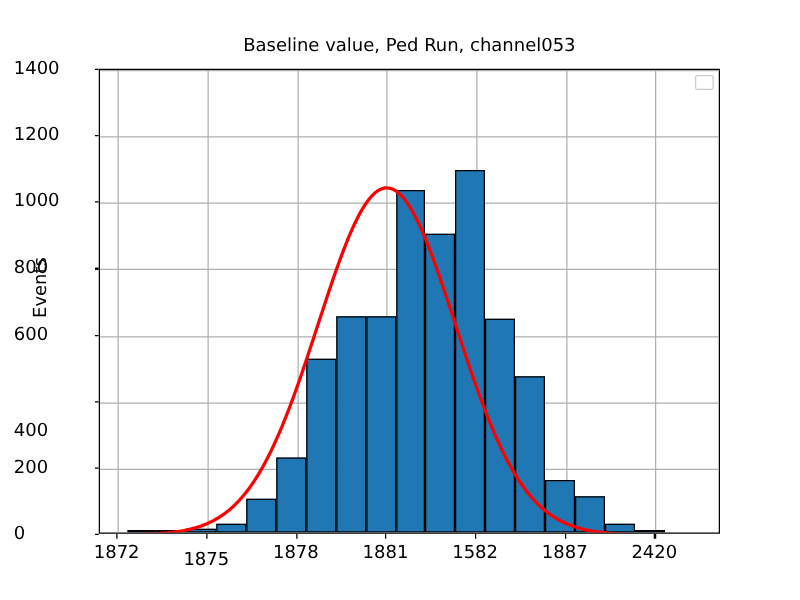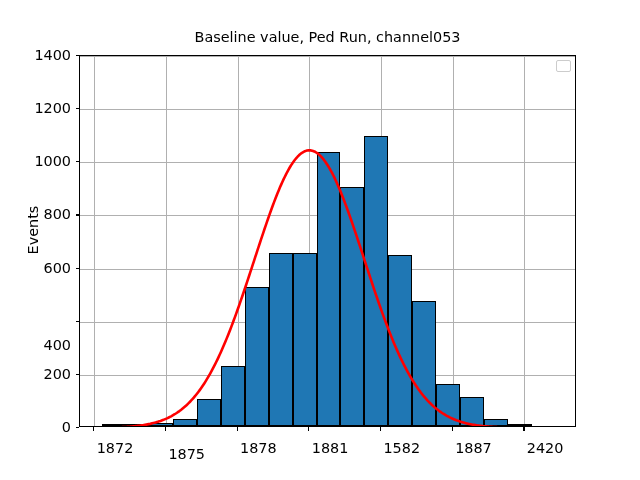--- a/index.html
+++ b/index.html
@@ -75,39 +75,37 @@
     left: 0; top: 0;
     width: 497px;
     height: 372px;
     overflow: visible;
     pointer-events: none;
   }
   .ytick-label {
     position: absolute;
     right: 0;
     width: 60px;
-    text-align: right;
     font-size: 14.4px;
     color: #000000;
     line-height: 1;
   }
   .ytick-mark {
     position: absolute;
     width: 3.5px;
     height: 1.1px;
     background: #000000;
   }
   .xtick-label {
     position: absolute;
     width: 80px;
-    text-align: right;
+    text-align: center;
     font-size: 14.4px;
     color: #000000;
     line-height: 1;
-    margin-top: 6px;
   }
   .xtick-mark {
     position: absolute;
     height: 3.5px;
     width: 1.1px;
     background: #000000;
   }
   #xlabel {
     position: absolute;
     left: 79px;

